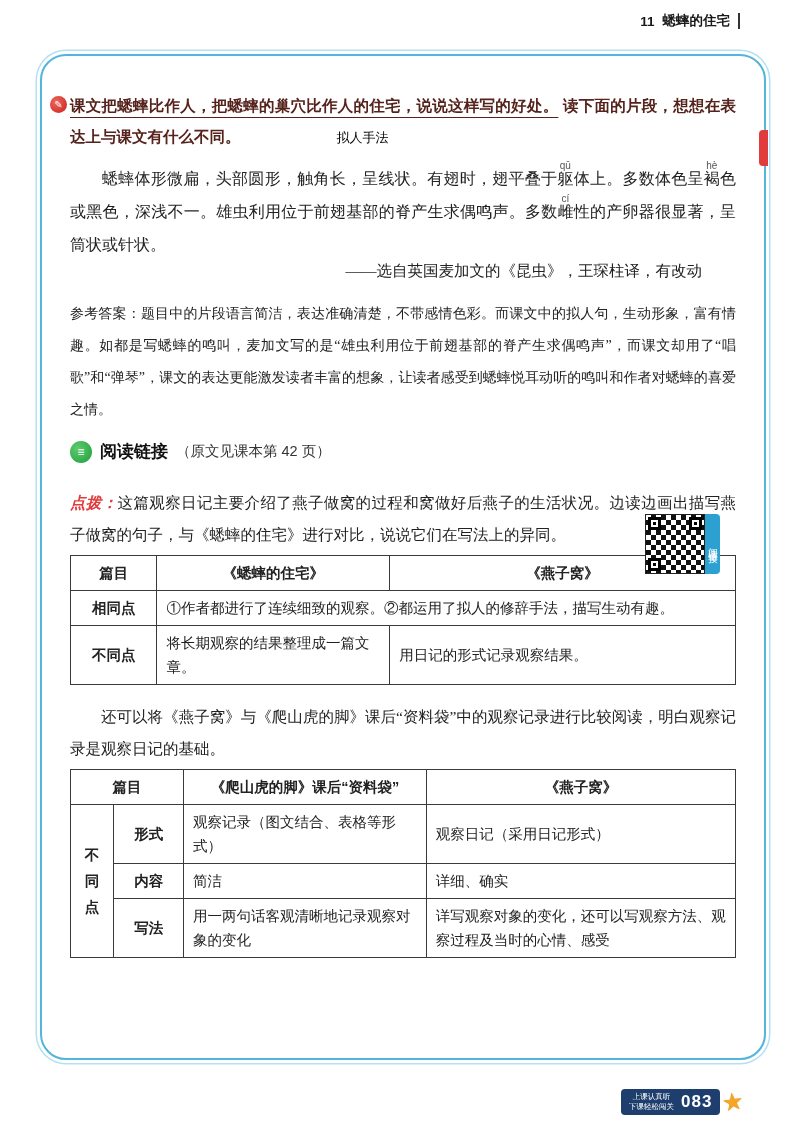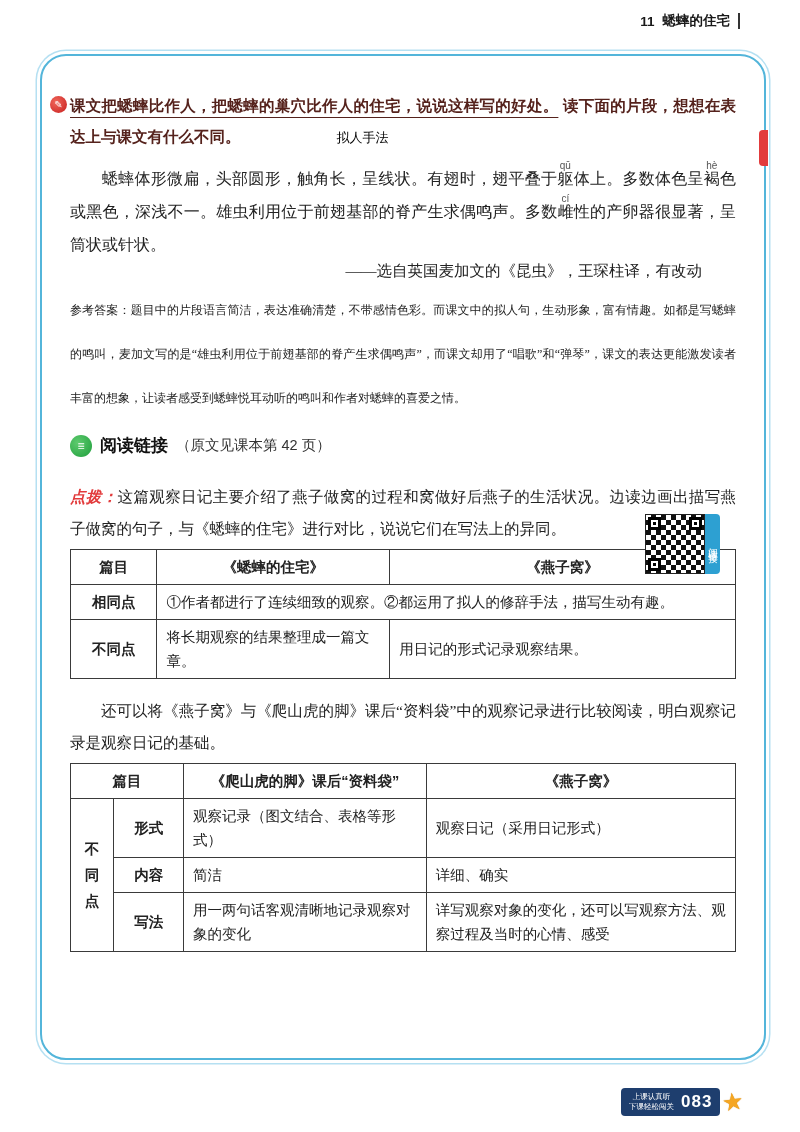--- a/index.html
+++ b/index.html
@@ -31,21 +31,21 @@
   .q-annotation{color:#000000;font-size:13px;font-weight:normal;margin-left:96px;
     font-family:"Liberation Serif",serif;}
   .q-icon{position:absolute;left:-20px;top:6px;width:17px;height:17px;border-radius:50%;
     background:radial-gradient(circle at 35% 35%,#f0665a,#c71f1f);color:#fff;font-size:10px;
     display:flex;align-items:center;justify-content:center;font-weight:normal;}
   .passage{margin-top:8px;font-size:16px;line-height:33px;text-align:justify;text-indent:2em;
     font-family:"Liberation Serif",serif;}
   ruby rt{font-size:10px;color:#555;font-family:"Liberation Sans",sans-serif;}
   .attribution{margin-top:0;text-align:right;padding-right:34px;font-size:15.5px;
     font-family:"Liberation Serif",serif;}
-  .answer{margin-top:6px;font-size:12px;line-height:44px;text-align:justify;
+  .answer{margin-top:16px;font-size:14px;line-height:32px;text-align:justify;
     font-family:"Liberation Serif",serif;}
   
   .reading-link{display:flex;align-items:center;gap:8px;margin-top:14px;}
   .rl-icon{width:22px;height:22px;border-radius:50%;background:radial-gradient(circle at 35% 35%,#5ecb6e,#1f9e3c);
     color:#fff;font-size:12px;display:flex;align-items:center;justify-content:center;}
   .rl-title{font-size:17px;font-weight:bold;color:#111;}
   .rl-subtitle{font-size:14.5px;color:#333;}
   
   .dianbo{margin-top:24px;font-size:15.5px;line-height:32px;text-align:justify;
     font-family:"Liberation Serif",serif;}
@@ -65,21 +65,21 @@
     background-image:linear-gradient(45deg,#111 25%,transparent 25%,transparent 75%,#111 75%),
                      linear-gradient(45deg,#111 25%,#fff 25%,#fff 75%,#111 75%);
     background-size:10px 10px;background-position:0 0,5px 5px;}
   .finder{position:absolute;width:13px;height:13px;border:3px solid #000;background:#fff;box-sizing:border-box;}
   .finder::after{content:"";position:absolute;left:2px;top:2px;width:3px;height:3px;background:#000;}
   .f1{left:2px;top:2px;} .f2{right:2px;top:2px;} .f3{left:2px;bottom:2px;}
   .qr-label{width:15px;background:#2da0d2;color:#fff;font-size:9.5px;writing-mode:vertical-rl;
     text-align:center;letter-spacing:2px;display:flex;align-items:center;justify-content:center;
     border-radius:0 4px 4px 0;}
   
-  .footer{position:absolute;right:56px;bottom:16px;display:flex;}
+  .footer{position:absolute;right:56px;bottom:16px;display:flex;align-items:center;}
   .footer-badge{display:flex;align-items:center;background:#1e3e6e;border-radius:4px;padding:3px 8px;gap:7px;}
   .slogan{color:#fff;font-size:7.5px;line-height:10px;text-align:center;}
   .page-number{color:#fff;font-size:17px;font-weight:bold;letter-spacing:1px;}
   .star-icon{color:#f5a623;font-size:24px;margin-left:2px;transform:rotate(-8deg);text-shadow:0 0 1px #c87d00;}
 </style>
 </head>
 <body>
 
 <div class="page-header">
   <span>11</span>

